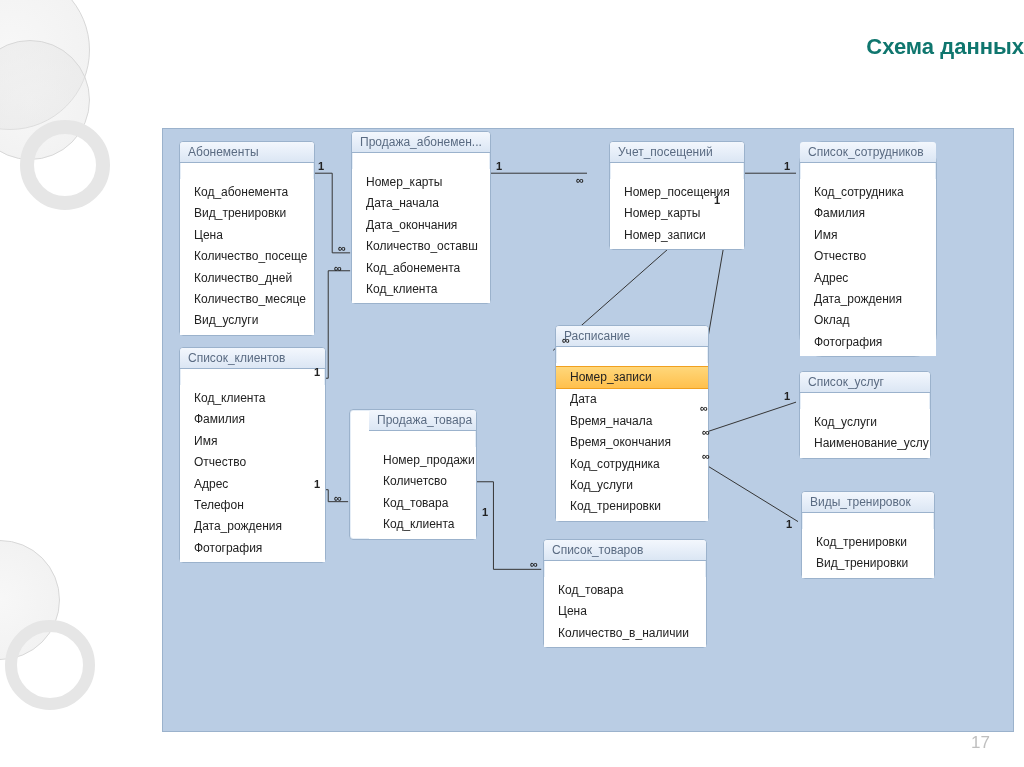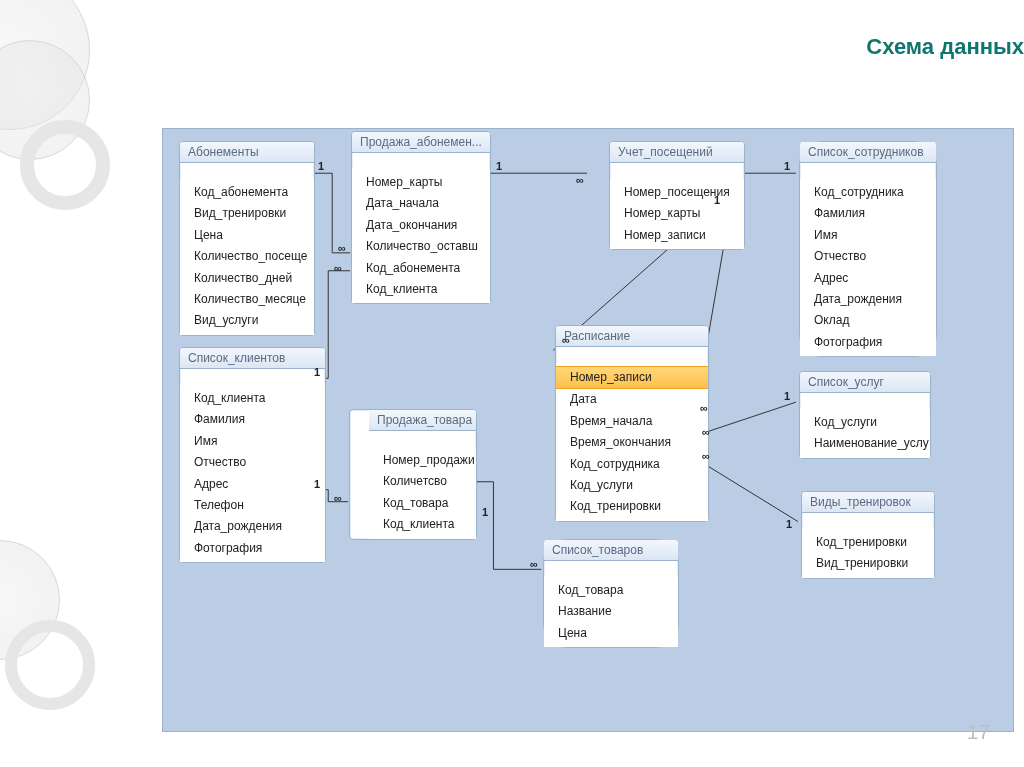--- a/index.html
+++ b/index.html
@@ -85,23 +85,23 @@
     font-size: 11px;
     font-weight: bold;
     color: #222;
     background: rgba(186,205,228,0.0);
     padding: 0 1px;
     line-height: 1;
   }
   .page-number {
     position: absolute;
     right: 34px;
-    bottom: 23px;
+    bottom: 14px;
     color: #bfbfbf;
-    font-size: 21px;
+    font-size: 17px;
   }
 </style>
 </head>
 <body>
 
 <div class="deco d1"></div>
 <div class="deco d2"></div>
 <div class="deco d3"></div>
 <div class="deco d4"></div>
 <div class="deco d5"></div>
@@ -206,26 +206,26 @@
           <div class="field">Наименование_услу</div>
         </div>
       </div>
       <div class="table-box" style="left: 636px; top: 360px; width: 134px;">
         <div class="table-head">Виды_тренировок</div>
         <div class="table-body">
           <div class="field">Код_тренировки</div>
           <div class="field">Вид_тренировки</div>
         </div>
       </div>
-      <div class="table-box" style="left: 378px; top: 408px; width: 136px; border-radius: 24px;">
+      <div class="table-box" style="left: 378px; top: 408px; width: 164px;">
         <div class="table-head">Список_товаров</div>
         <div class="table-body">
           <div class="field">Код_товара</div>
-          <div class="field">Название</div>
           <div class="field">Цена</div>
+          <div class="field">Количество_в_наличии</div>
         </div>
       </div>
       <div class="rel-label" style="left: 152px; top: 30px;">1</div>
       <div class="rel-label" style="left: 172px; top: 112px;">∞</div>
       <div class="rel-label" style="left: 330px; top: 30px;">1</div>
       <div class="rel-label" style="left: 410px; top: 44px;">∞</div>
       <div class="rel-label" style="left: 548px; top: 64px;">1</div>
       <div class="rel-label" style="left: 396px; top: 204px;">∞</div>
       <div class="rel-label" style="left: 618px; top: 30px;">1</div>
       <div class="rel-label" style="left: 534px; top: 272px;">∞</div>

